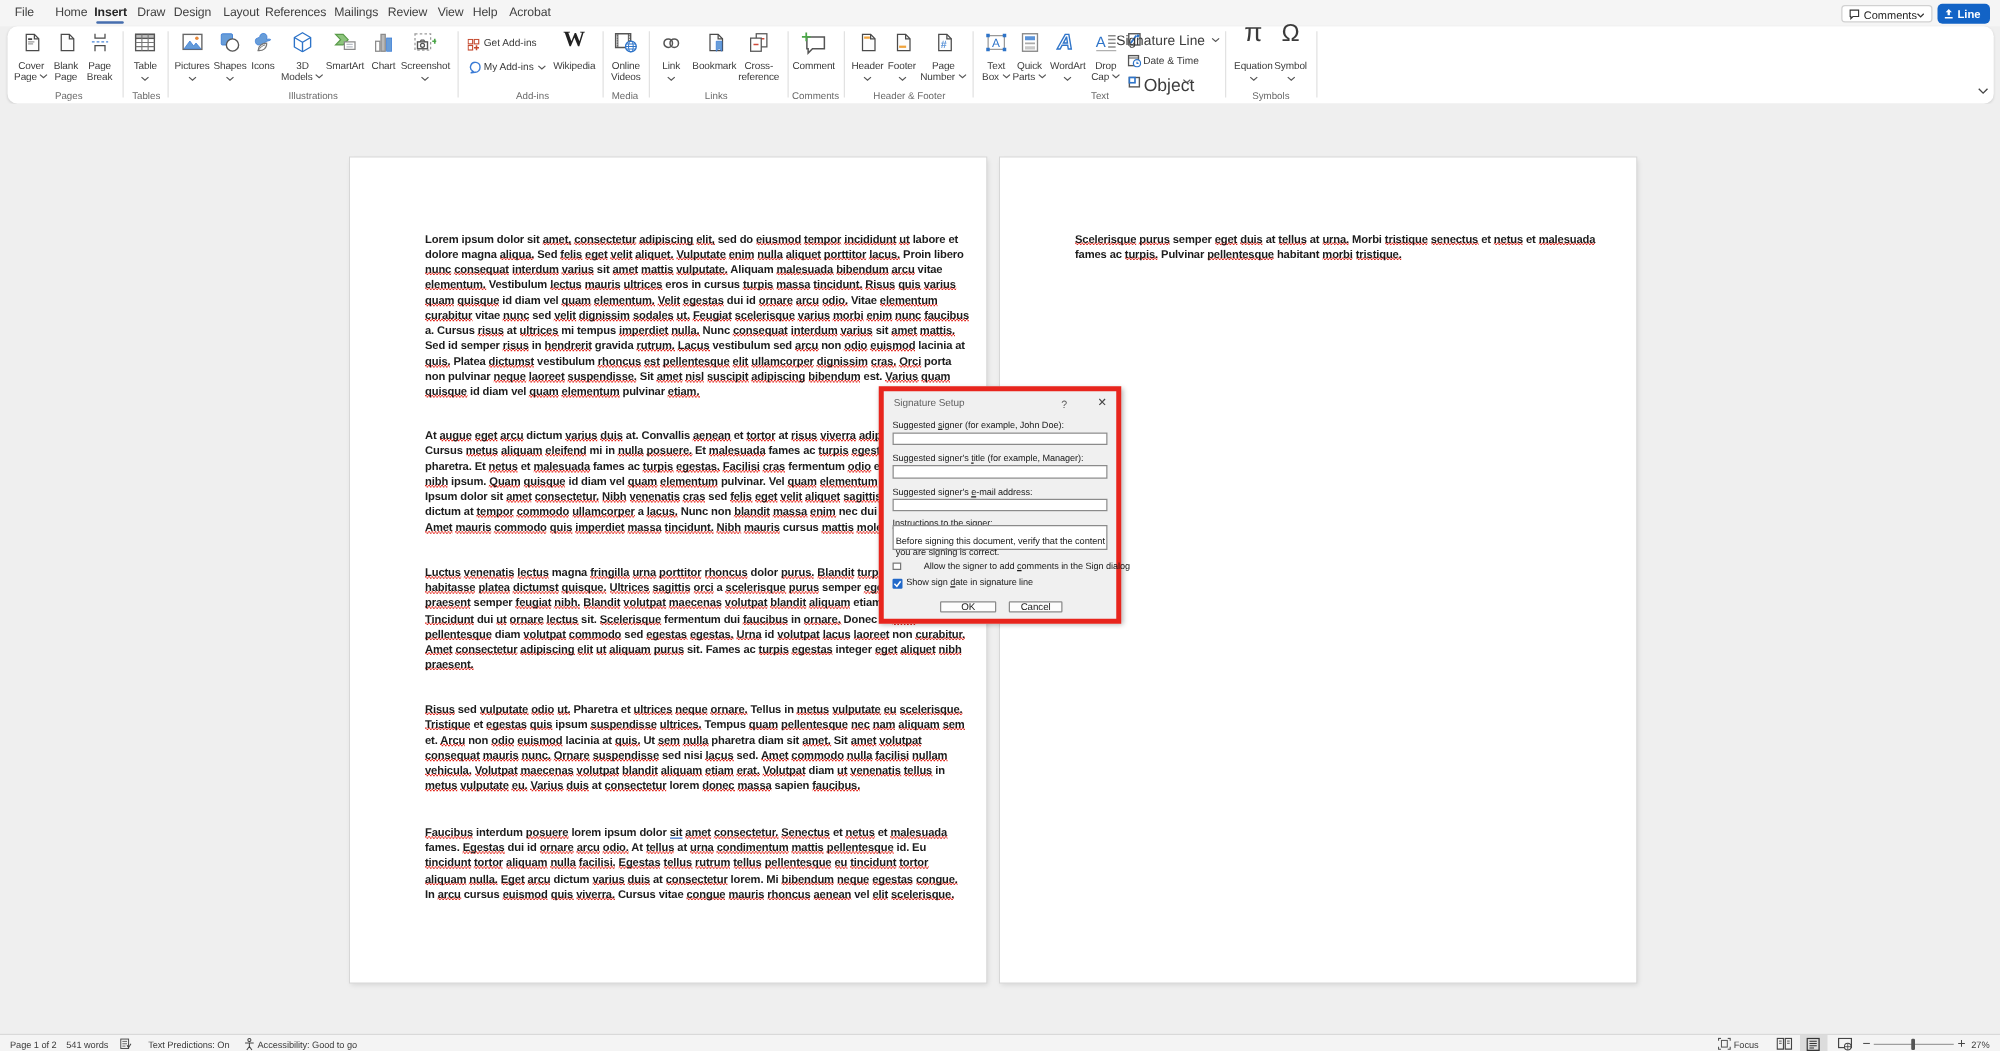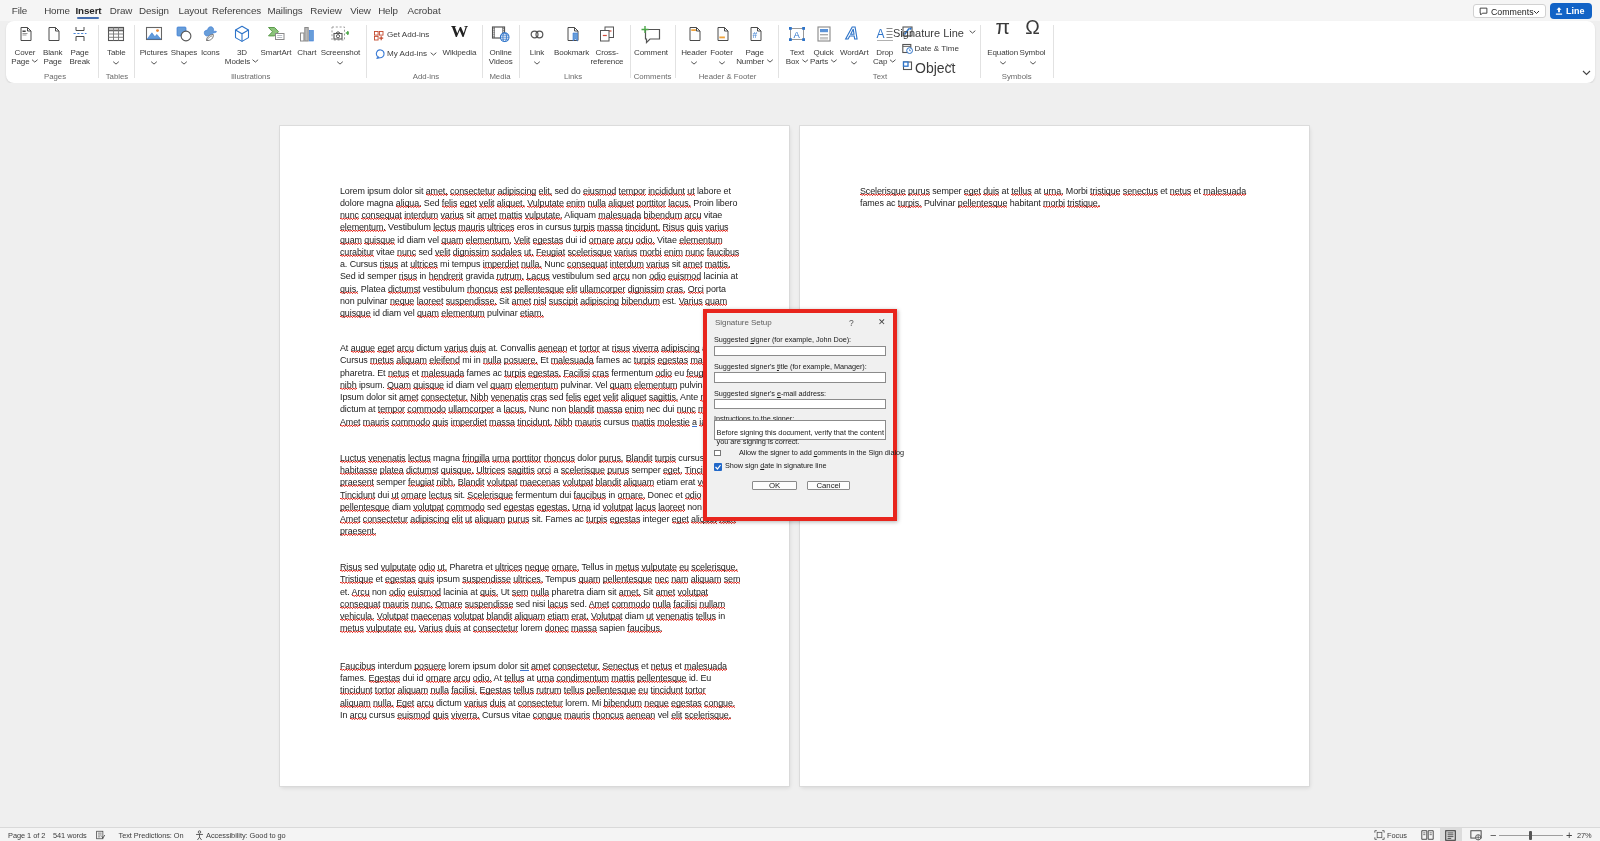--- a/index.html
+++ b/index.html
@@ -12,29 +12,29 @@
   #ribbon { position:absolute; left:6px; top:21px; width:1589px; height:61.5px; background:#ffffff; border-radius:8px; box-shadow:0 1px 2px rgba(0,0,0,0.12); }
   .icn { position:absolute; transform:translateX(-50%); }
   .t1 { position:absolute; transform:translateX(-50%); font-size:8px; color:#3b3b3b; white-space:nowrap; line-height:9.4px; text-align:center; letter-spacing:-0.1px; }
   .grp { position:absolute; transform:translateX(-50%); font-size:7.8px; color:#6a6a6a; white-space:nowrap; top:51px; }
   .div { position:absolute; width:1px; top:4px; height:53px; background:#e2e2e2; }
   svg { display:block; }
   .chev { display:inline-block; vertical-align:1px; }
   
   #canvas { position:absolute; left:0; top:82.5px; width:1600px; height:744px; background:#efefef; }
   .page { position:absolute; top:43px; width:509px; height:660px; background:#ffffff; box-shadow:0 0 0 0.8px #d7d7d7, 1px 2px 4px rgba(0,0,0,0.10); }
-  .para { position:absolute; left:60px; font-size:8.95px; line-height:12.25px; color:#1c1c1c; letter-spacing:-0.1px; }
+  .para { position:absolute; left:60px; font-size:8.95px; line-height:12.25px; color:#1c1c1c; letter-spacing:-0.1px;font-weight:bold; }
   .ln { white-space:nowrap; }
   .w { background-image:repeating-linear-gradient(90deg,#e1251b 0 1.3px,rgba(0,0,0,0) 1.3px 2.6px),repeating-linear-gradient(90deg,rgba(0,0,0,0) 0 1.3px,#e1251b 1.3px 2.6px); background-repeat:repeat-x,repeat-x; background-size:2.6px 1px,2.6px 1px; background-position:left bottom 1px,left bottom; }
   .b { background-image:linear-gradient(#3f74d1,#3f74d1); background-repeat:no-repeat; background-size:100% 1px; background-position:left bottom; }
   
   #status { position:absolute; left:0; top:826.5px; width:1600px; height:14.5px; background:#f4f4f4; border-top:1px solid #d9d9d9; font-size:7.4px; color:#3b3b3b; }
   .st { position:absolute; top:3.5px; white-space:nowrap; letter-spacing:-0.05px; }
   
-  #dlgframe { position:absolute; left:703px; top:309px; width:194px; height:212px; border:4.5px solid #e8251d; background:#f0f0f0; box-shadow:1px 1px 4px rgba(0,0,0,0.3); }
+  #dlgframe { position:absolute; left:703px; top:309px; width:194px; height:190px; border:4.5px solid #e8251d; background:#f0f0f0; box-shadow:1px 1px 4px rgba(0,0,0,0.3); }
   #dlg { position:absolute; left:0; top:0; width:185px; height:181px; font-size:7.3px; color:#1a1a1a; letter-spacing:-0.05px; }
   .dlbl { position:absolute; left:7px; white-space:nowrap; }
   .dinp { position:absolute; left:6.5px; width:172px; height:10.5px; background:#fff; border:1px solid #8b8b8b; }
   .dbtn { position:absolute; height:9.5px; background:#fdfdfd; border:1px solid #8a8a8a; border-radius:1px; font-size:7.8px; text-align:center; line-height:8.5px; }
   .u { text-decoration:underline; text-underline-offset:1px; text-decoration-thickness:0.8px; }
 </style>
 </head>
 <body>
 
 <div id="tabs">

